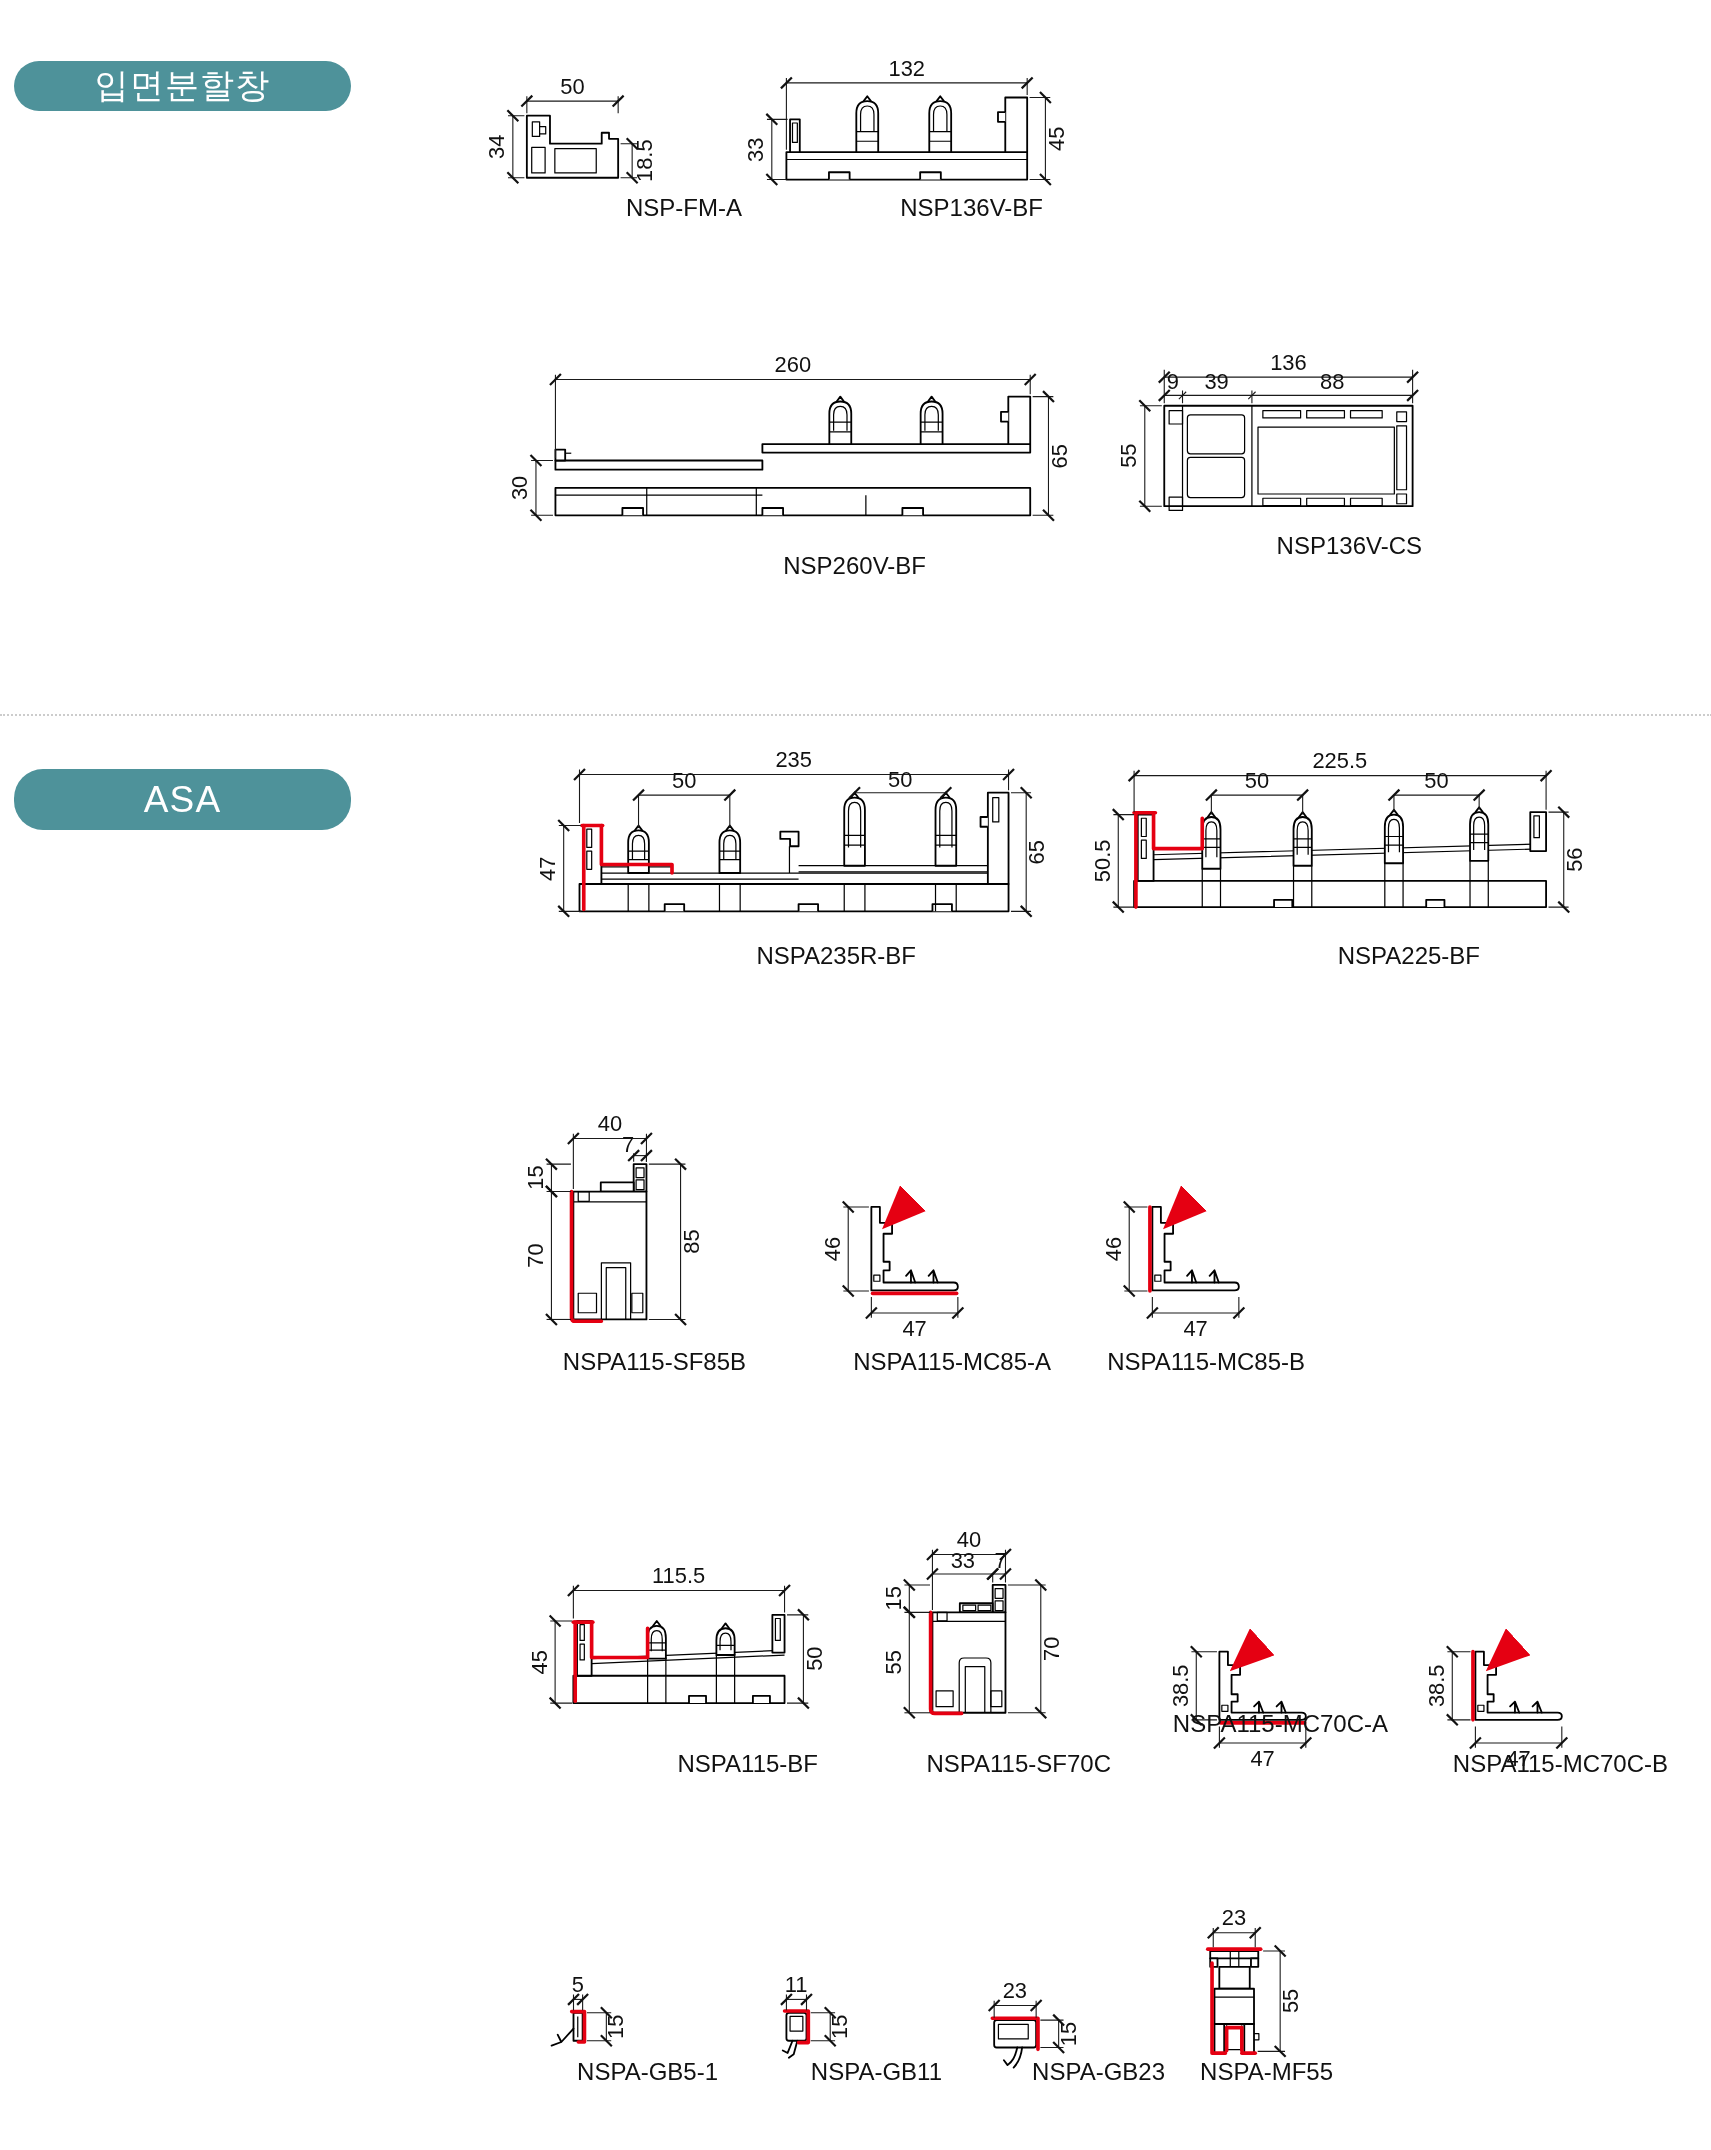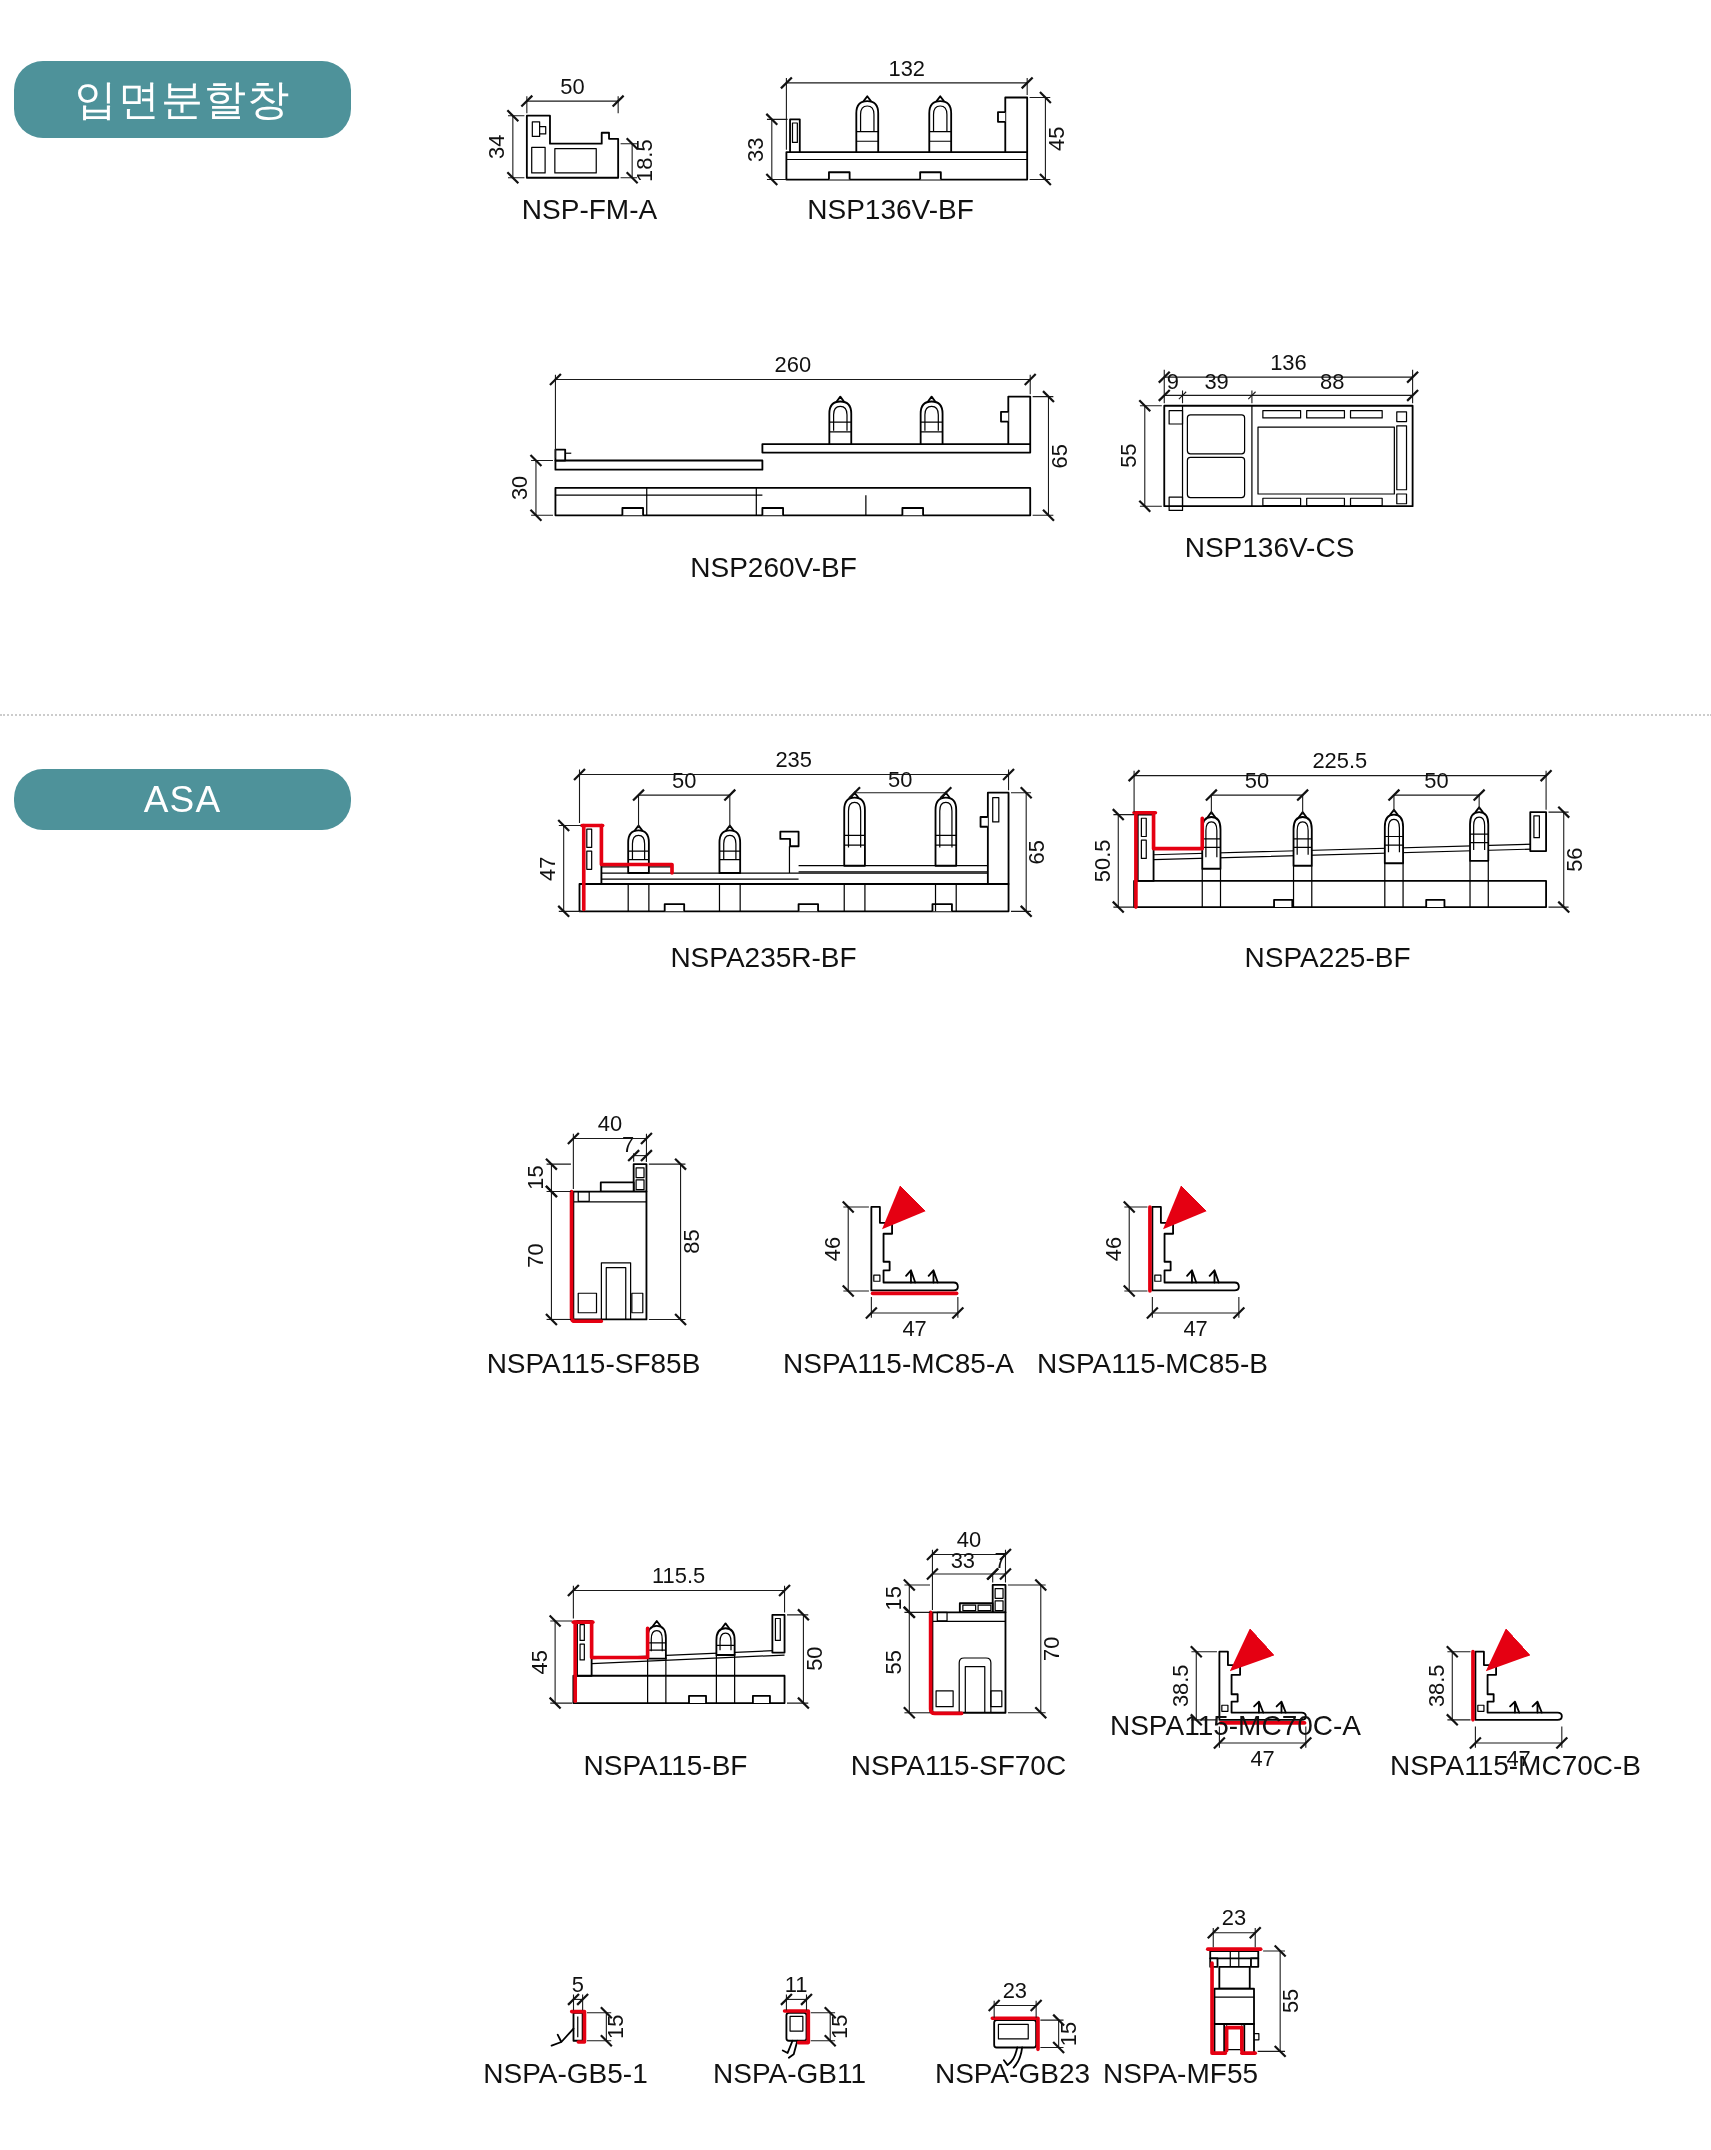--- a/index.html
+++ b/index.html
@@ -1,23 +1,23 @@
 <!DOCTYPE html>
 <html style="font-size:9.8px"><head>
 <meta charset="utf-8">
 <style>
   html,body{margin:0;padding:0;background:#fff}
   .page{position:relative;width:1712px;height:2151px;background:#fff;overflow:hidden;
         font-family:"Liberation Sans",sans-serif}
   .badge{position:absolute;background:#4E929A;color:#fff;border-radius:29px;
          display:flex;align-items:center;justify-content:center;letter-spacing:1.2px}
-  .badge.b1{left:14px;top:61px;width:337px;height:77px;font-size:42px}
+  .badge.b1{left:14px;top:61px;width:337px;height:50px;font-size:34px}
   .badge.b2{left:14px;top:769px;width:337px;height:61px;font-size:37px;font-weight:400}
   .sep{position:absolute;left:0;top:714px;width:1712px;height:0;border-top:2.4px dotted #cccccc}
-  .plabel{position:absolute;width:305px;text-align:center;font-size:28px;color:#111;
+  .plabel{position:absolute;width:305px;text-align:right;font-size:24px;color:#111;
           white-space:nowrap}
   svg.draw{position:absolute;overflow:visible}
   .ol{fill:#fff;stroke:#000;stroke-width:3px;stroke-linejoin:round}
   .ln{fill:none;stroke:#000;stroke-width:3px;stroke-linejoin:round;stroke-linecap:round}
   .tn{fill:none;stroke:#000;stroke-width:2px;stroke-linejoin:round}
   .rd{fill:none;stroke:#E50012;stroke-width:6px;stroke-linecap:round;stroke-linejoin:round}
   .dm{fill:none;stroke:#1a1a1a;stroke-width:1.8px}
   .dt{font-family:"Liberation Sans",sans-serif;font-size:36px;fill:#111;text-anchor:middle}
 </style>
 </head>

